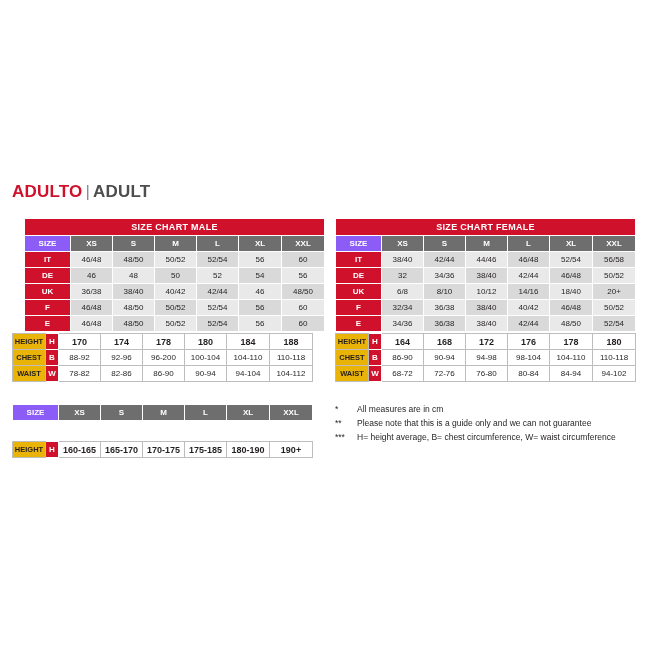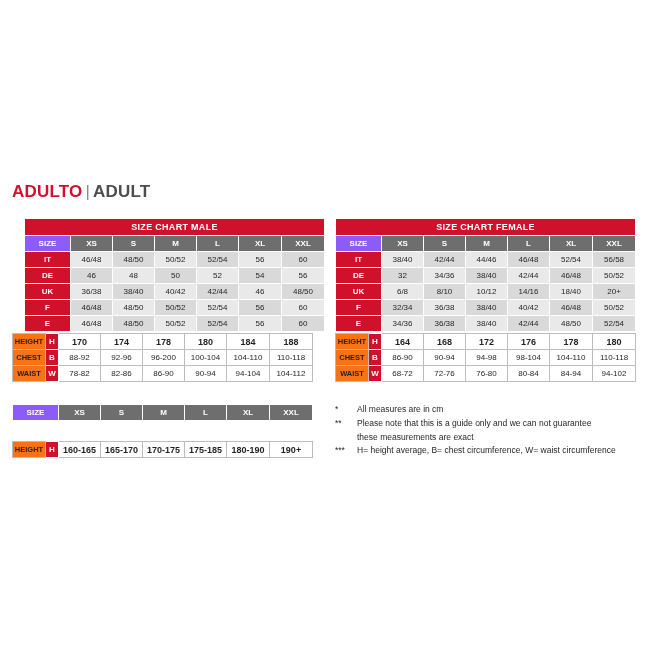--- a/index.html
+++ b/index.html
@@ -77,21 +77,21 @@
     font-size: 8px;
   }
   .chart .cell-l {
     background: #e9e9e9;
   }
   .chart .cell-d {
     background: #d9d9d9;
   }
   
   .chart .mlabel {
-    background: #f97316;
+    background: #eab308;
     color: #231f20;
     font-weight: bold;
     font-size: 7.5px;
     border: 1px solid #bdbdbd;
   }
   .chart .mbadge {
     background: #d0112b;
     color: #ffffff;
     font-weight: bold;
     font-size: 8px;
@@ -433,20 +433,19 @@
 
   <div class="notes">
     <div class="line">
       <span class="mark">*</span>
       <span class="txt">All measures are in cm</span>
     </div>
     <div class="line">
       <span class="mark">**</span>
       <span class="txt">Please note that this is a guide only and we can not guarantee</span>
     </div>
-    <div class="indent">these measurements are exact</div>
     <div class="line">
       <span class="mark">***</span>
       <span class="txt">H= height average, B= chest circumference, W= waist circumference</span>
     </div>
   </div>
 
 </div>
 
 </body></html>

